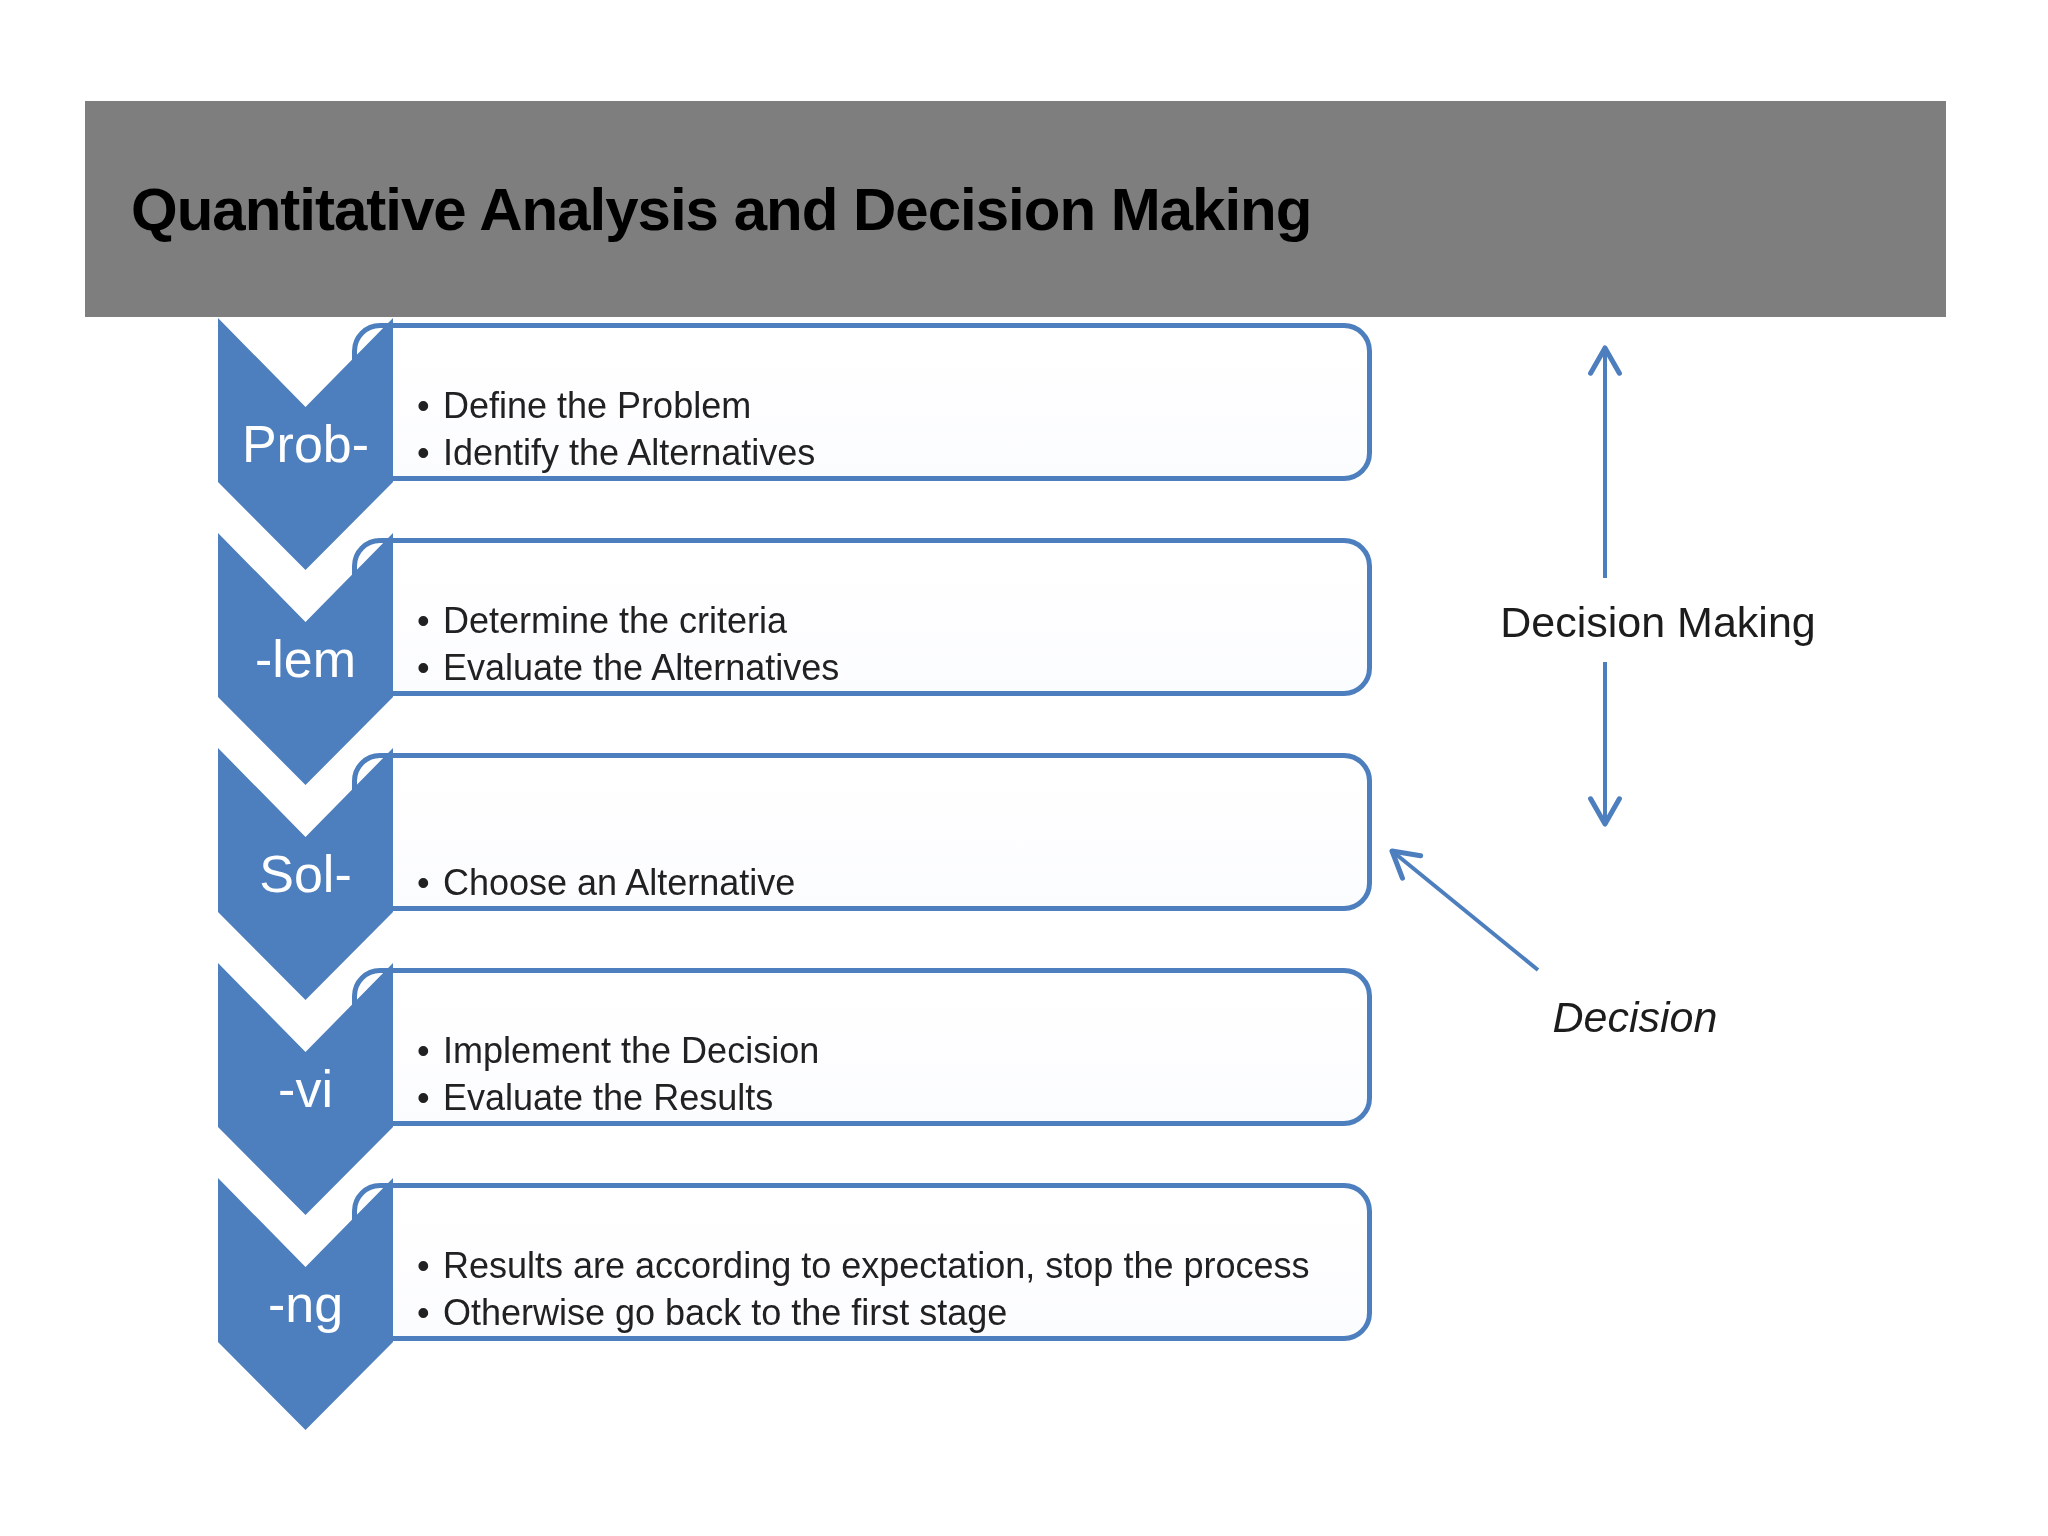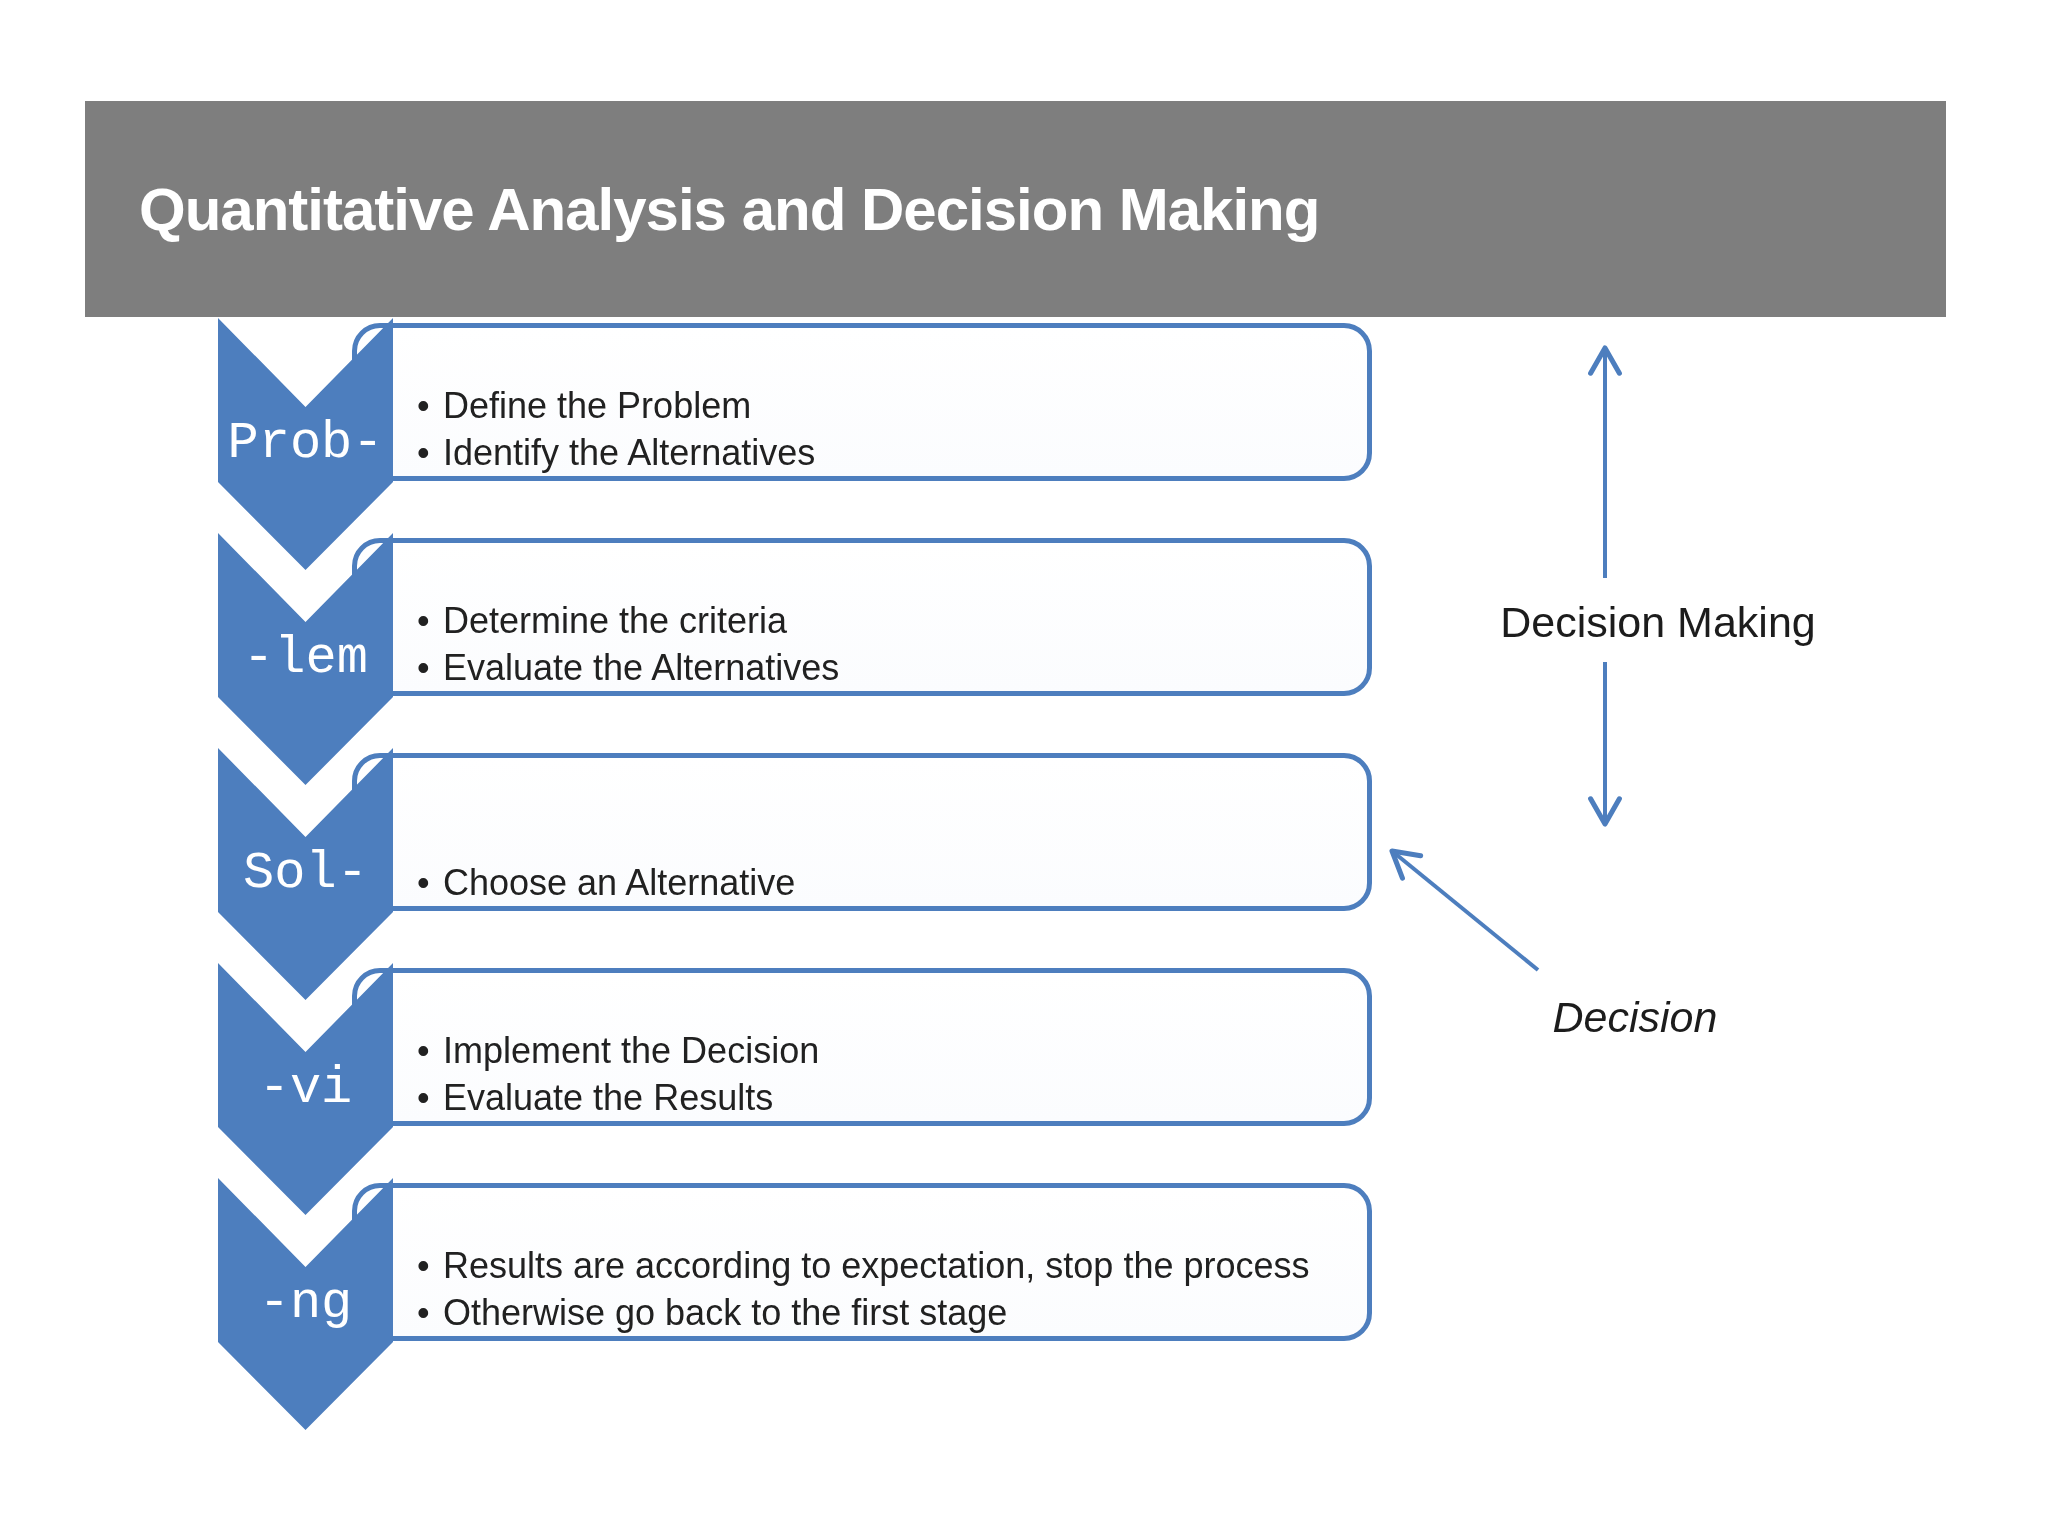--- a/index.html
+++ b/index.html
@@ -23,22 +23,22 @@
     top: 101px;
     width: 1861px;
     height: 216px;
     background: #7e7e7e;
     display: flex;
     align-items: center;
     box-sizing: border-box;
     padding-left: 46px;
   }
   .titlebar h1 {
-    margin: 8px;
-    color: #ffffff;
+    margin: 0;
+    color: #000000;
     font-size: 60px;
     font-weight: bold;
     letter-spacing: -1px;
     white-space: nowrap;
     text-align: right;
   }
 
   
   .box {
     position: absolute;
@@ -78,21 +78,20 @@
     position: absolute;
     left: 218px;
     width: 175px;
     height: 252px;
     background: #4d7ebe;
     clip-path: polygon(0 0, 50% 35.3%, 100% 0, 100% 65.1%, 50% 100%, 0 65.1%);
     z-index: 2;
     display: flex;
     align-items: center;
     justify-content: center;
-    font-family: Liberation Mono, monospace;
   }
   .chev-label {
     color: #ffffff;
     font-size: 52px;
     line-height: 1;
     white-space: nowrap;
   }
 
   
   #arrow-layer {

